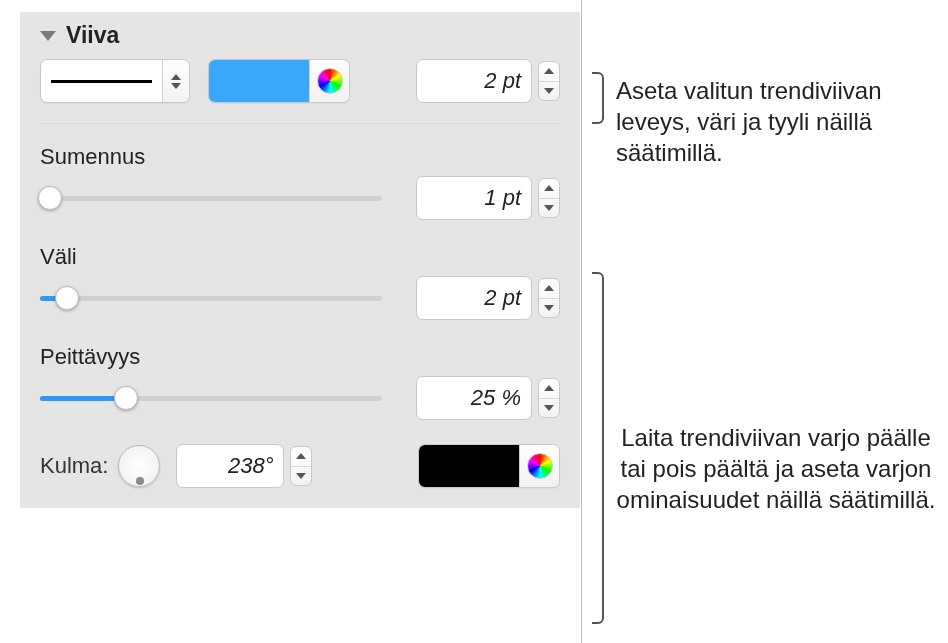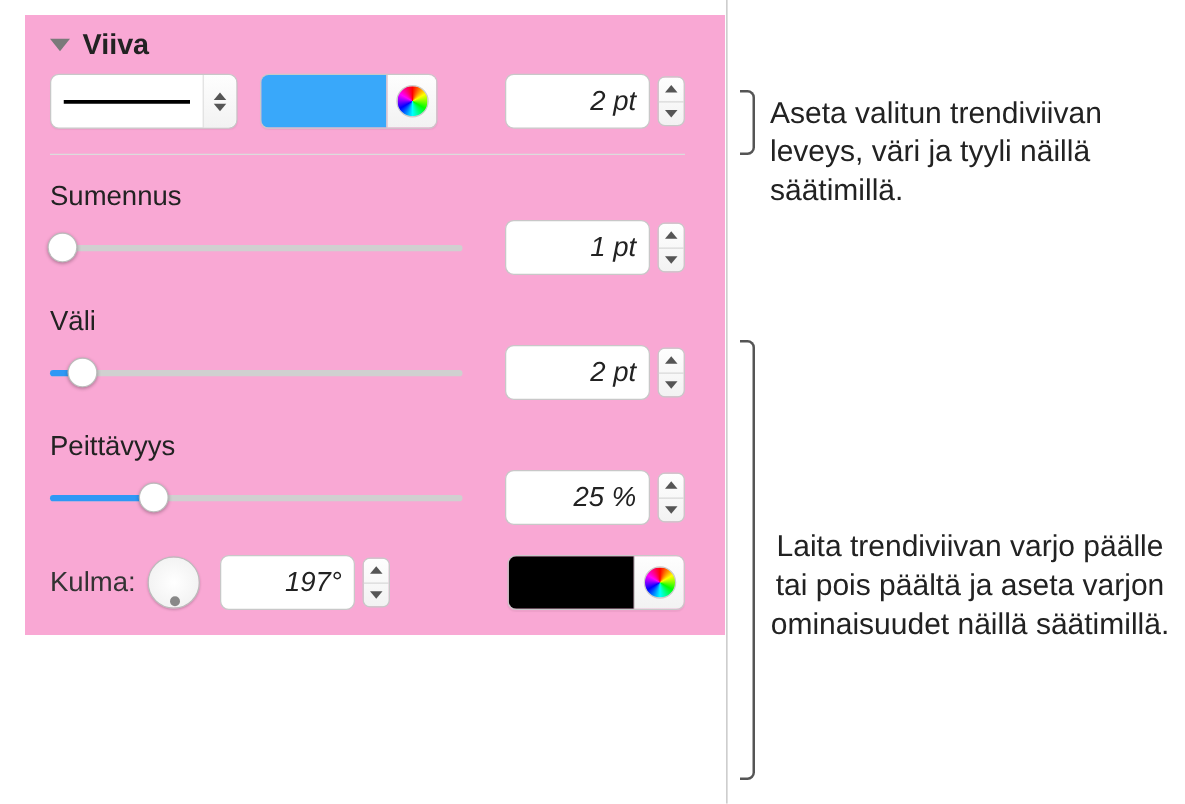--- a/index.html
+++ b/index.html
@@ -11,22 +11,22 @@
       width: 948px;
       height: 643px;
       position: relative;
       overflow: hidden;
     }
     .panel {
       position: absolute;
       left: 20px;
       top: 12px;
       width: 560px;
-      background: #f9a8d4;
-      padding: 10px 32px 20px 20px;
+      background: #e5e5e5;
+      padding: 10px 20px 20px 20px;
     }
     .vline {
       position: absolute;
       left: 581px;
       top: 0;
       width: 1px;
       height: 643px;
       background: #bfbfbf;
     }
     .section-hdr {
@@ -385,21 +385,21 @@
       </div>
     </div>
   </div>
 
   <div class="angle-row">
     <span class="angle-label">Kulma:</span>
     <div class="angle-dial">
       <div class="angle-dot"></div>
     </div>
     <div class="num-field-wrap" style="margin-left:6px">
-      <div class="num-field" style="width:108px">197°</div>
+      <div class="num-field" style="width:108px">238°</div>
       <div class="stepper">
         <div>
             <div class="step-up"></div>
           </div>
         <div>
             <div class="step-down"></div>
           </div>
       </div>
     </div>
     <div class="color-well" style="margin-left:auto">

